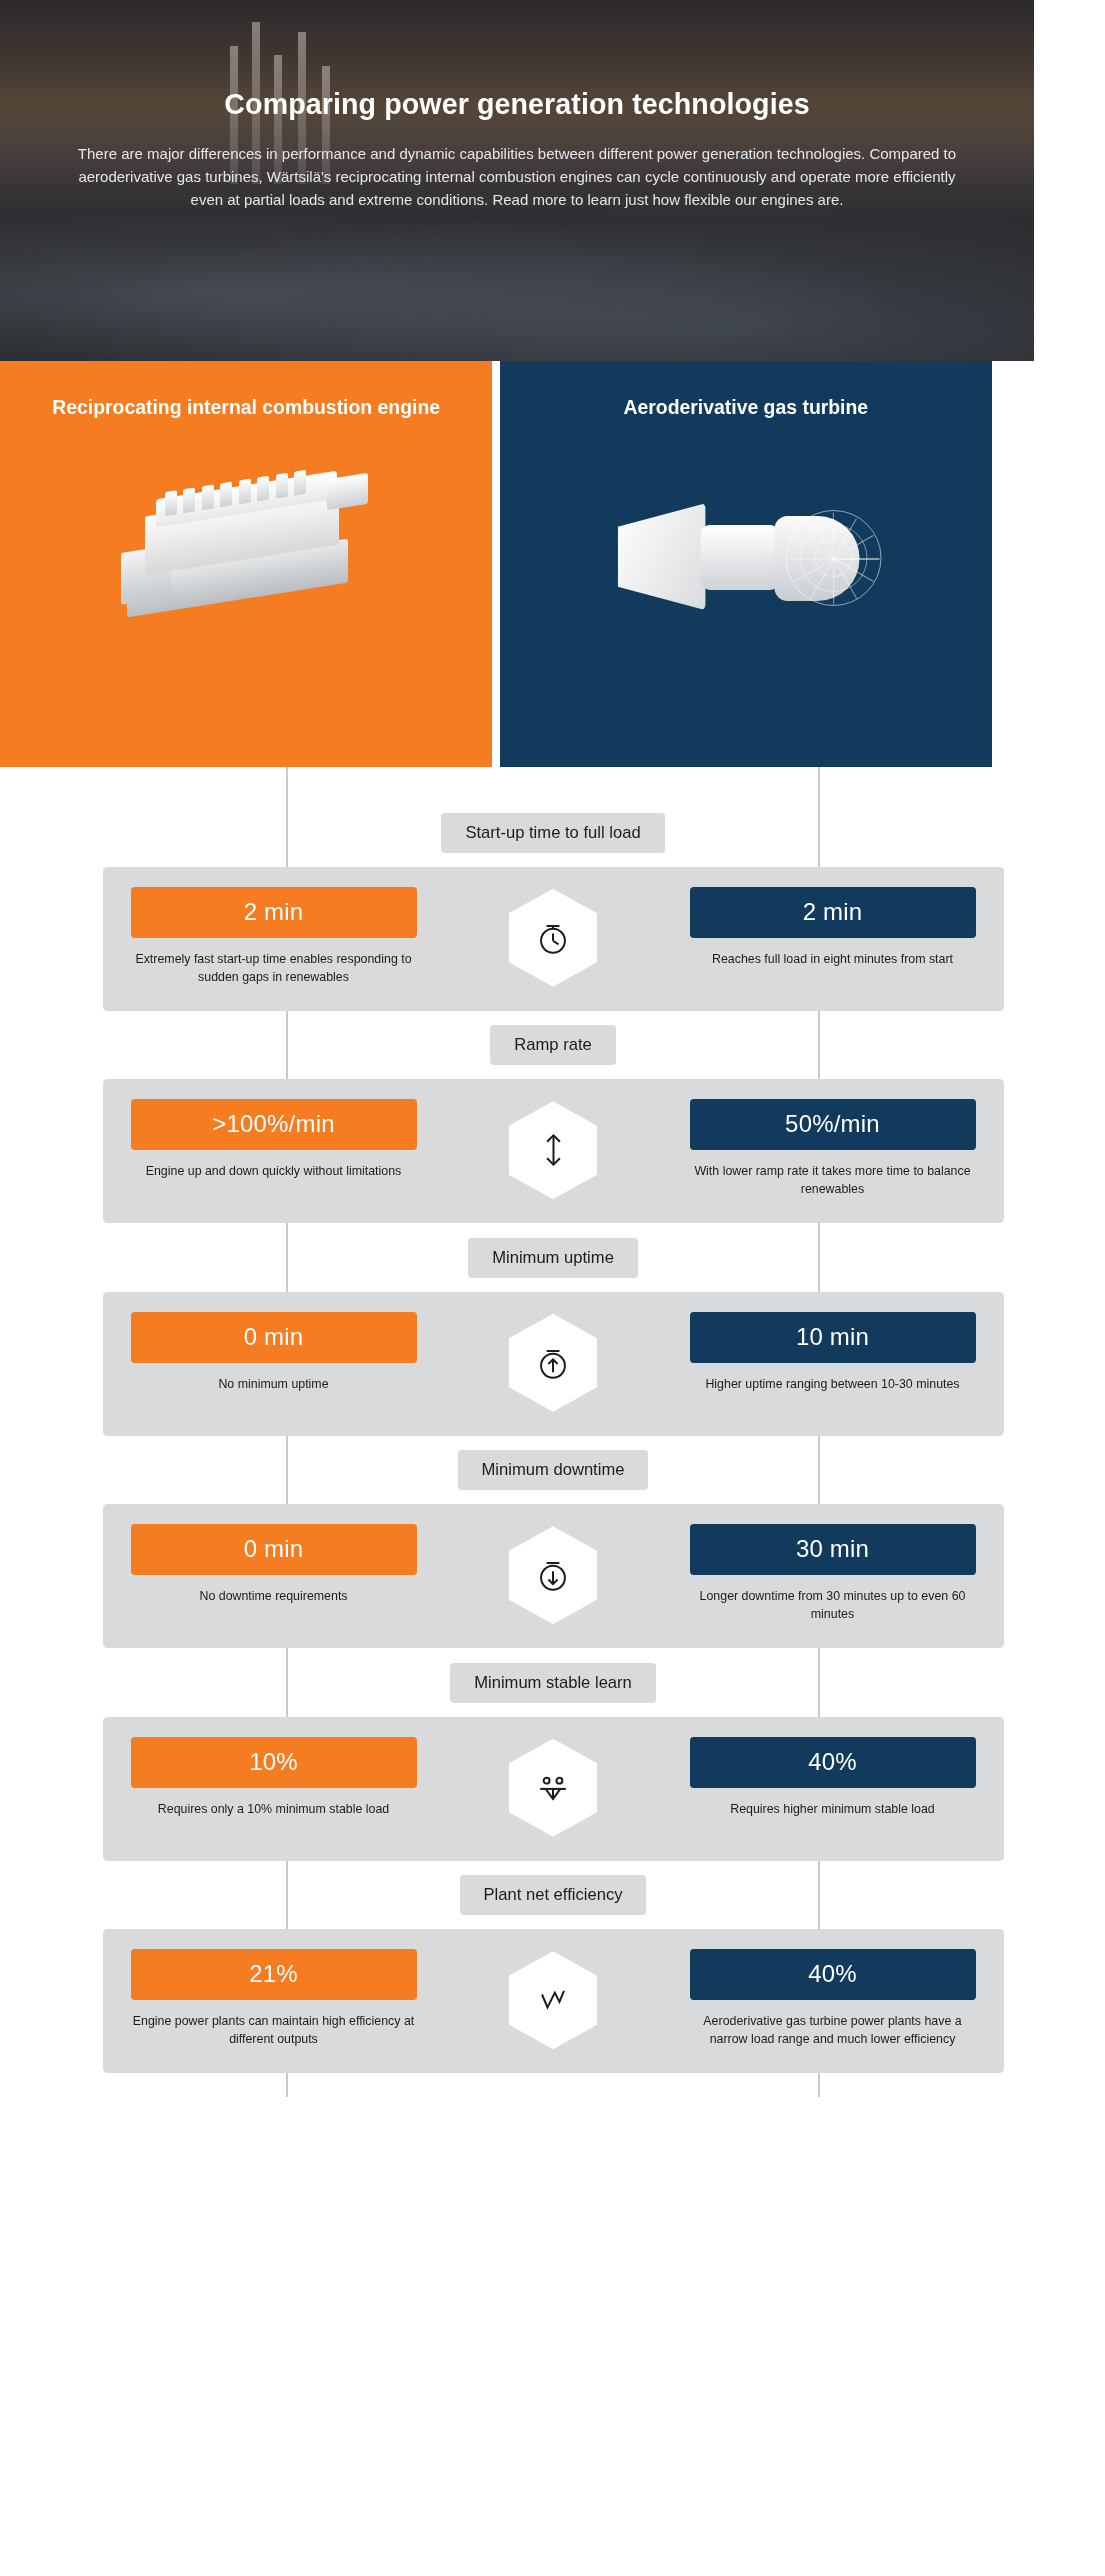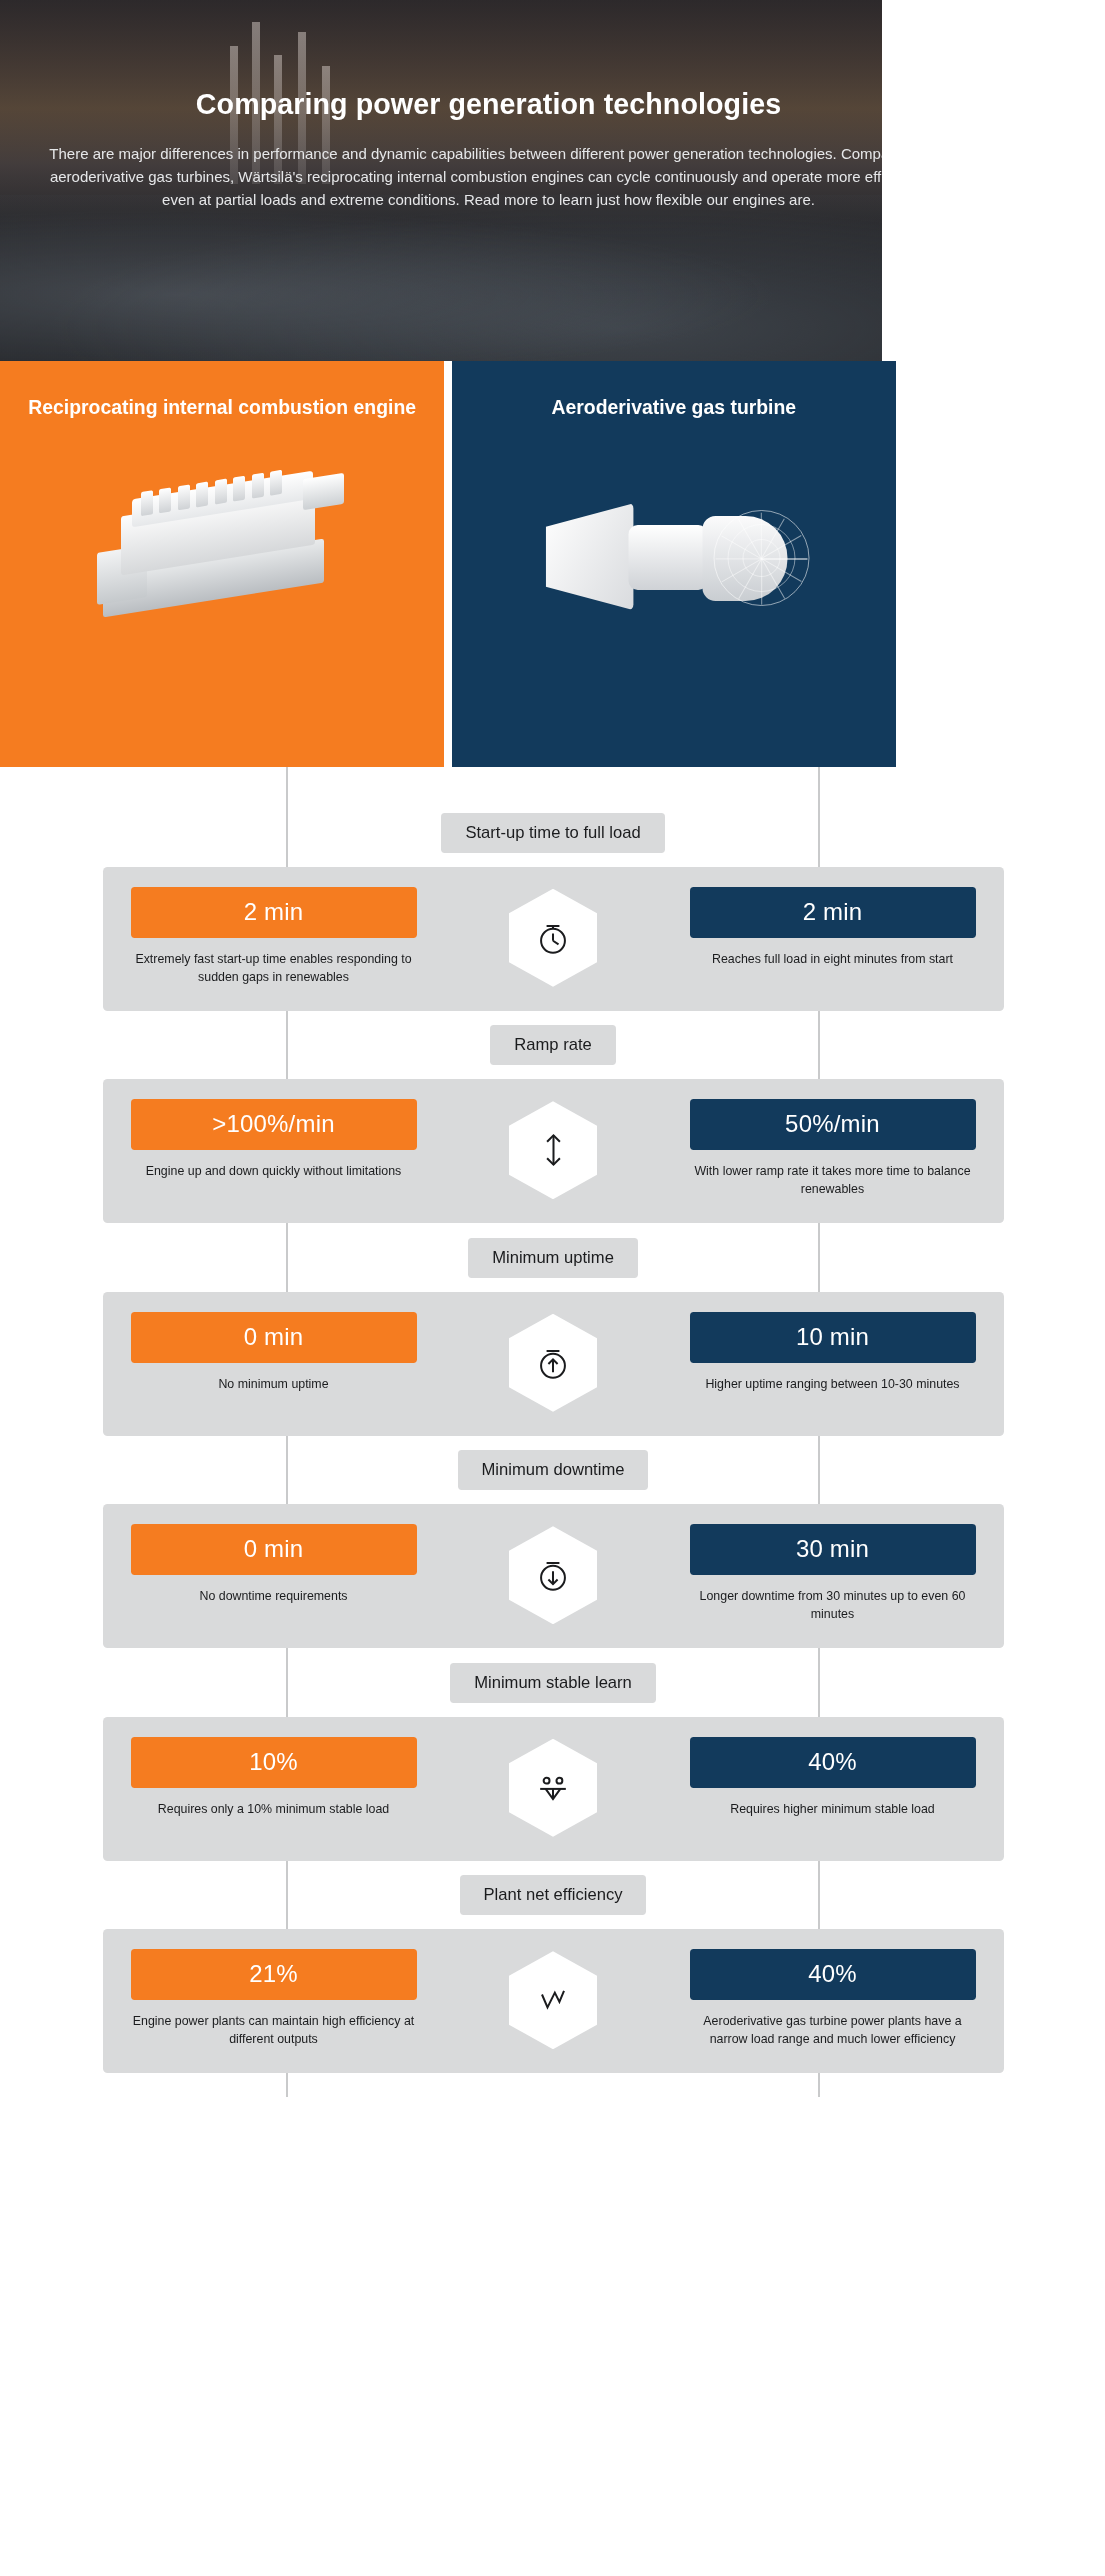--- a/index.html
+++ b/index.html
@@ -6,21 +6,21 @@
   html, body {
     width: 1106px;
     background: #ffffff;
     font-family: "Liberation Sans", sans-serif;
   }
   body { width: 1106px; position: relative; }
 
   
   .hero {
     position: relative;
-    width: 882px;
+    width: 1034px;
     height: 361px;
     overflow: hidden;
     background: #2b2d33;
   }
   .hero-bg {
     position: absolute; inset: 0;
     background:
       linear-gradient(to bottom, rgba(20,22,28,0.72) 0%, rgba(20,22,28,0.55) 45%, rgba(20,22,28,0.80) 100%),
       linear-gradient(to bottom, #6d5a52 0%, #9c7a5e 18%, #b98f63 30%, #7a6a63 46%, #4d4a49 62%, #3a3b3c 100%);
   }
@@ -63,21 +63,21 @@
     font-size: 15px;
     line-height: 1.52;
     color: #e6e7e9;
     width: 885px;
     margin: 0 auto;
   }
 
   
   .cols {
     display: flex;
-    width: 896px;
+    width: 992px;
     height: 406px;
   }
   .col {
     position: relative;
     width: 549px;
     padding-top: 33px;
     text-align: center;
     color: #fff;
   }
   .col.left { background: #f57c20; }

